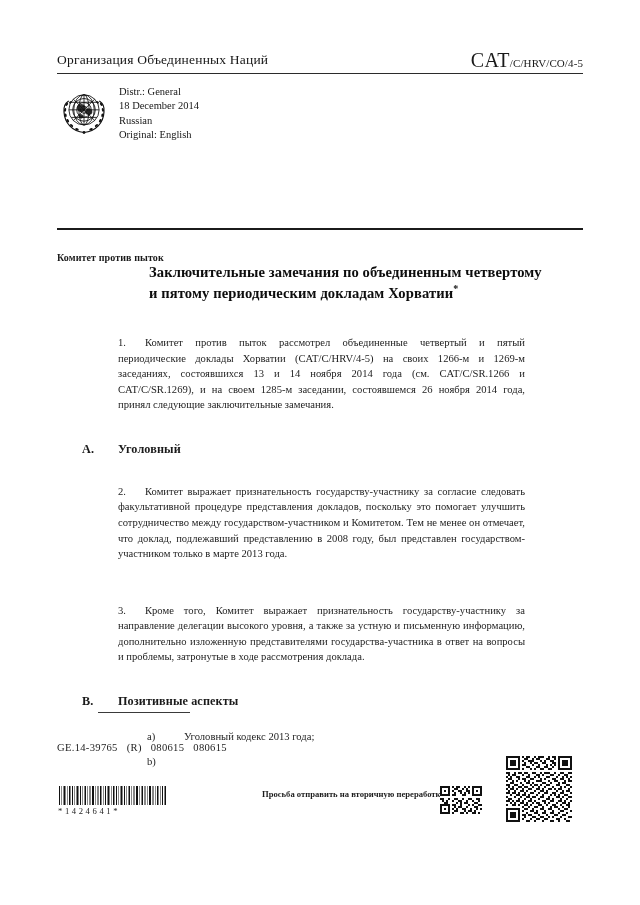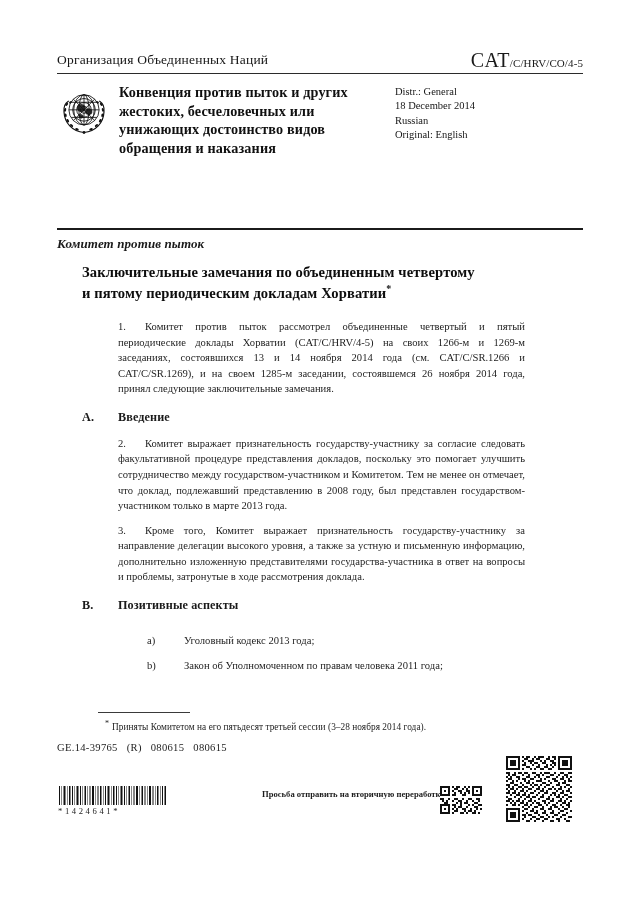--- a/index.html
+++ b/index.html
@@ -101,50 +101,49 @@
     top: 228px;
     width: 526px;
     height: 0;
     border-top: 2.2px solid #1b1b1b;
   }
 
   
   .committee {
     position: absolute;
     left: 57px;
-    top: 236px;
+    top: 252px;
     font-weight: bold;
-    font-size: 13px;
+    font-size: 10px;
     letter-spacing: 0.1px;
-    font-style: italic;
   }
 
   .content {
     position: absolute;
     left: 57px;
     top: 262px;
     width: 526px;
   }
 
   .doc-title {
-    margin-left: 25px;
+    margin-left: 92px;
     width: 400px;
     font-weight: bold;
     font-size: 14.6px;
     line-height: 1.38;
     letter-spacing: 0.1px;
     color: #0d0d0d;
   }
   .doc-title .star {
     font-size: 10px;
     vertical-align: super;
   }
 
   p.para {
-    margin: 0;
+    margin: 16px;
     font-size: 10.6px;
     line-height: 1.47;
     text-align: justify;
     text-justify: inter-word;
     color: #1d1d1d;
     margin-left: 61px;
     width: 407px;
     text-indent: 0;
   }
   p.para .pnum {
@@ -323,21 +322,20 @@
           <ellipse cx="85" cy="46" rx="3.4" ry="2" transform="rotate(74 85 46)"></ellipse>
           <ellipse cx="84" cy="56" rx="3.4" ry="2" transform="rotate(96 84 56)"></ellipse>
           <ellipse cx="80" cy="66" rx="3.4" ry="2" transform="rotate(118 80 66)"></ellipse>
           <ellipse cx="73" cy="75" rx="3.4" ry="2" transform="rotate(140 73 75)"></ellipse>
           <ellipse cx="63" cy="82" rx="3.4" ry="2" transform="rotate(160 63 82)"></ellipse>
           <ellipse cx="25" cy="32" rx="3" ry="1.9" transform="rotate(-40 25 32)"></ellipse>
           <ellipse cx="75" cy="32" rx="3" ry="1.9" transform="rotate(40 75 32)"></ellipse>
         </g>
       </svg>
 
-      <div class="conv-title">Конвенция против пыток и других жестоких, бесчеловечных или унижающих достоинство видов обращения и наказания</div>
 
       <div class="distr">
         <div>Distr.: General</div>
         <div>18 December 2014</div>
         <div>Russian</div>
         <div>Original: English</div>
       </div>
 
     </div>
   </div>
@@ -355,21 +353,21 @@
     <div class="sp-1"></div>
 
     <p class="para">
       <span class="pnum">1.</span><span>Комитет против пыток рассмотрел объединенные четвертый и пятый периодические доклады Хорватии (CAT/C/HRV/4-5) на своих 1266-м и 1269-м заседаниях, состоявшихся 13 и 14 ноября 2014 года (см. CAT/C/SR.1266 и CAT/C/SR.1269), и на своем 1285-м заседании, состоявшемся 26 ноября 2014 года, принял следующие заключительные замечания.</span>
     </p>
 
     <div class="sp-2"></div>
 
     <div class="sec-head">
       <span class="sec-letter">A.</span>
-        <span>Введение</span>
+        <span>Уголовный</span>
     </div>
 
     <div class="sp-3"></div>
 
     <p class="para">
       <span class="pnum">2.</span><span>Комитет выражает признательность государству-участнику за согласие следовать факультативной процедуре представления докладов, поскольку это помогает улучшить сотрудничество между государством-участником и Комитетом. Тем не менее он отмечает, что доклад, подлежавший представлению в 2008 году, был представлен государством-участником только в марте 2013 года.</span>
     </p>
 
     <div class="sp-4"></div>
 
@@ -389,30 +387,26 @@
 
     <div class="sp-4"></div>
 
     <ul class="alpha">
       <li>
         <span class="lbl">a)</span>
           <span>Уголовный кодекс 2013 года;</span>
       </li>
       <li style="margin-top:9px">
         <span class="lbl">b)</span>
-          <span>Закон об Уполномоченном по правам человека 2011 года;</span>
       </li>
     </ul>
 
   </div>
 
   <div class="footnote-rule"></div>
-  <div class="footnote">
-    <span class="fstar">*</span><span>Приняты Комитетом на его пятьдесят третьей сессии (3–28 ноября 2014 года).</span>
-  </div>
 
   <div class="ge-line">
     <span>GE.14-39765</span><span class="gap"></span><span>(R)</span><span class="gap"></span><span>080615</span><span class="gap"></span><span>080615</span>
   </div>
 
   <svg class="barcode" viewBox="0 0 220 38" preserveAspectRatio="none">
     <g fill="#111">
       <rect x="2" y="0" width="2" height="38"></rect>
       <rect x="7" y="0" width="1" height="38"></rect>
       <rect x="11" y="0" width="4" height="38"></rect>

